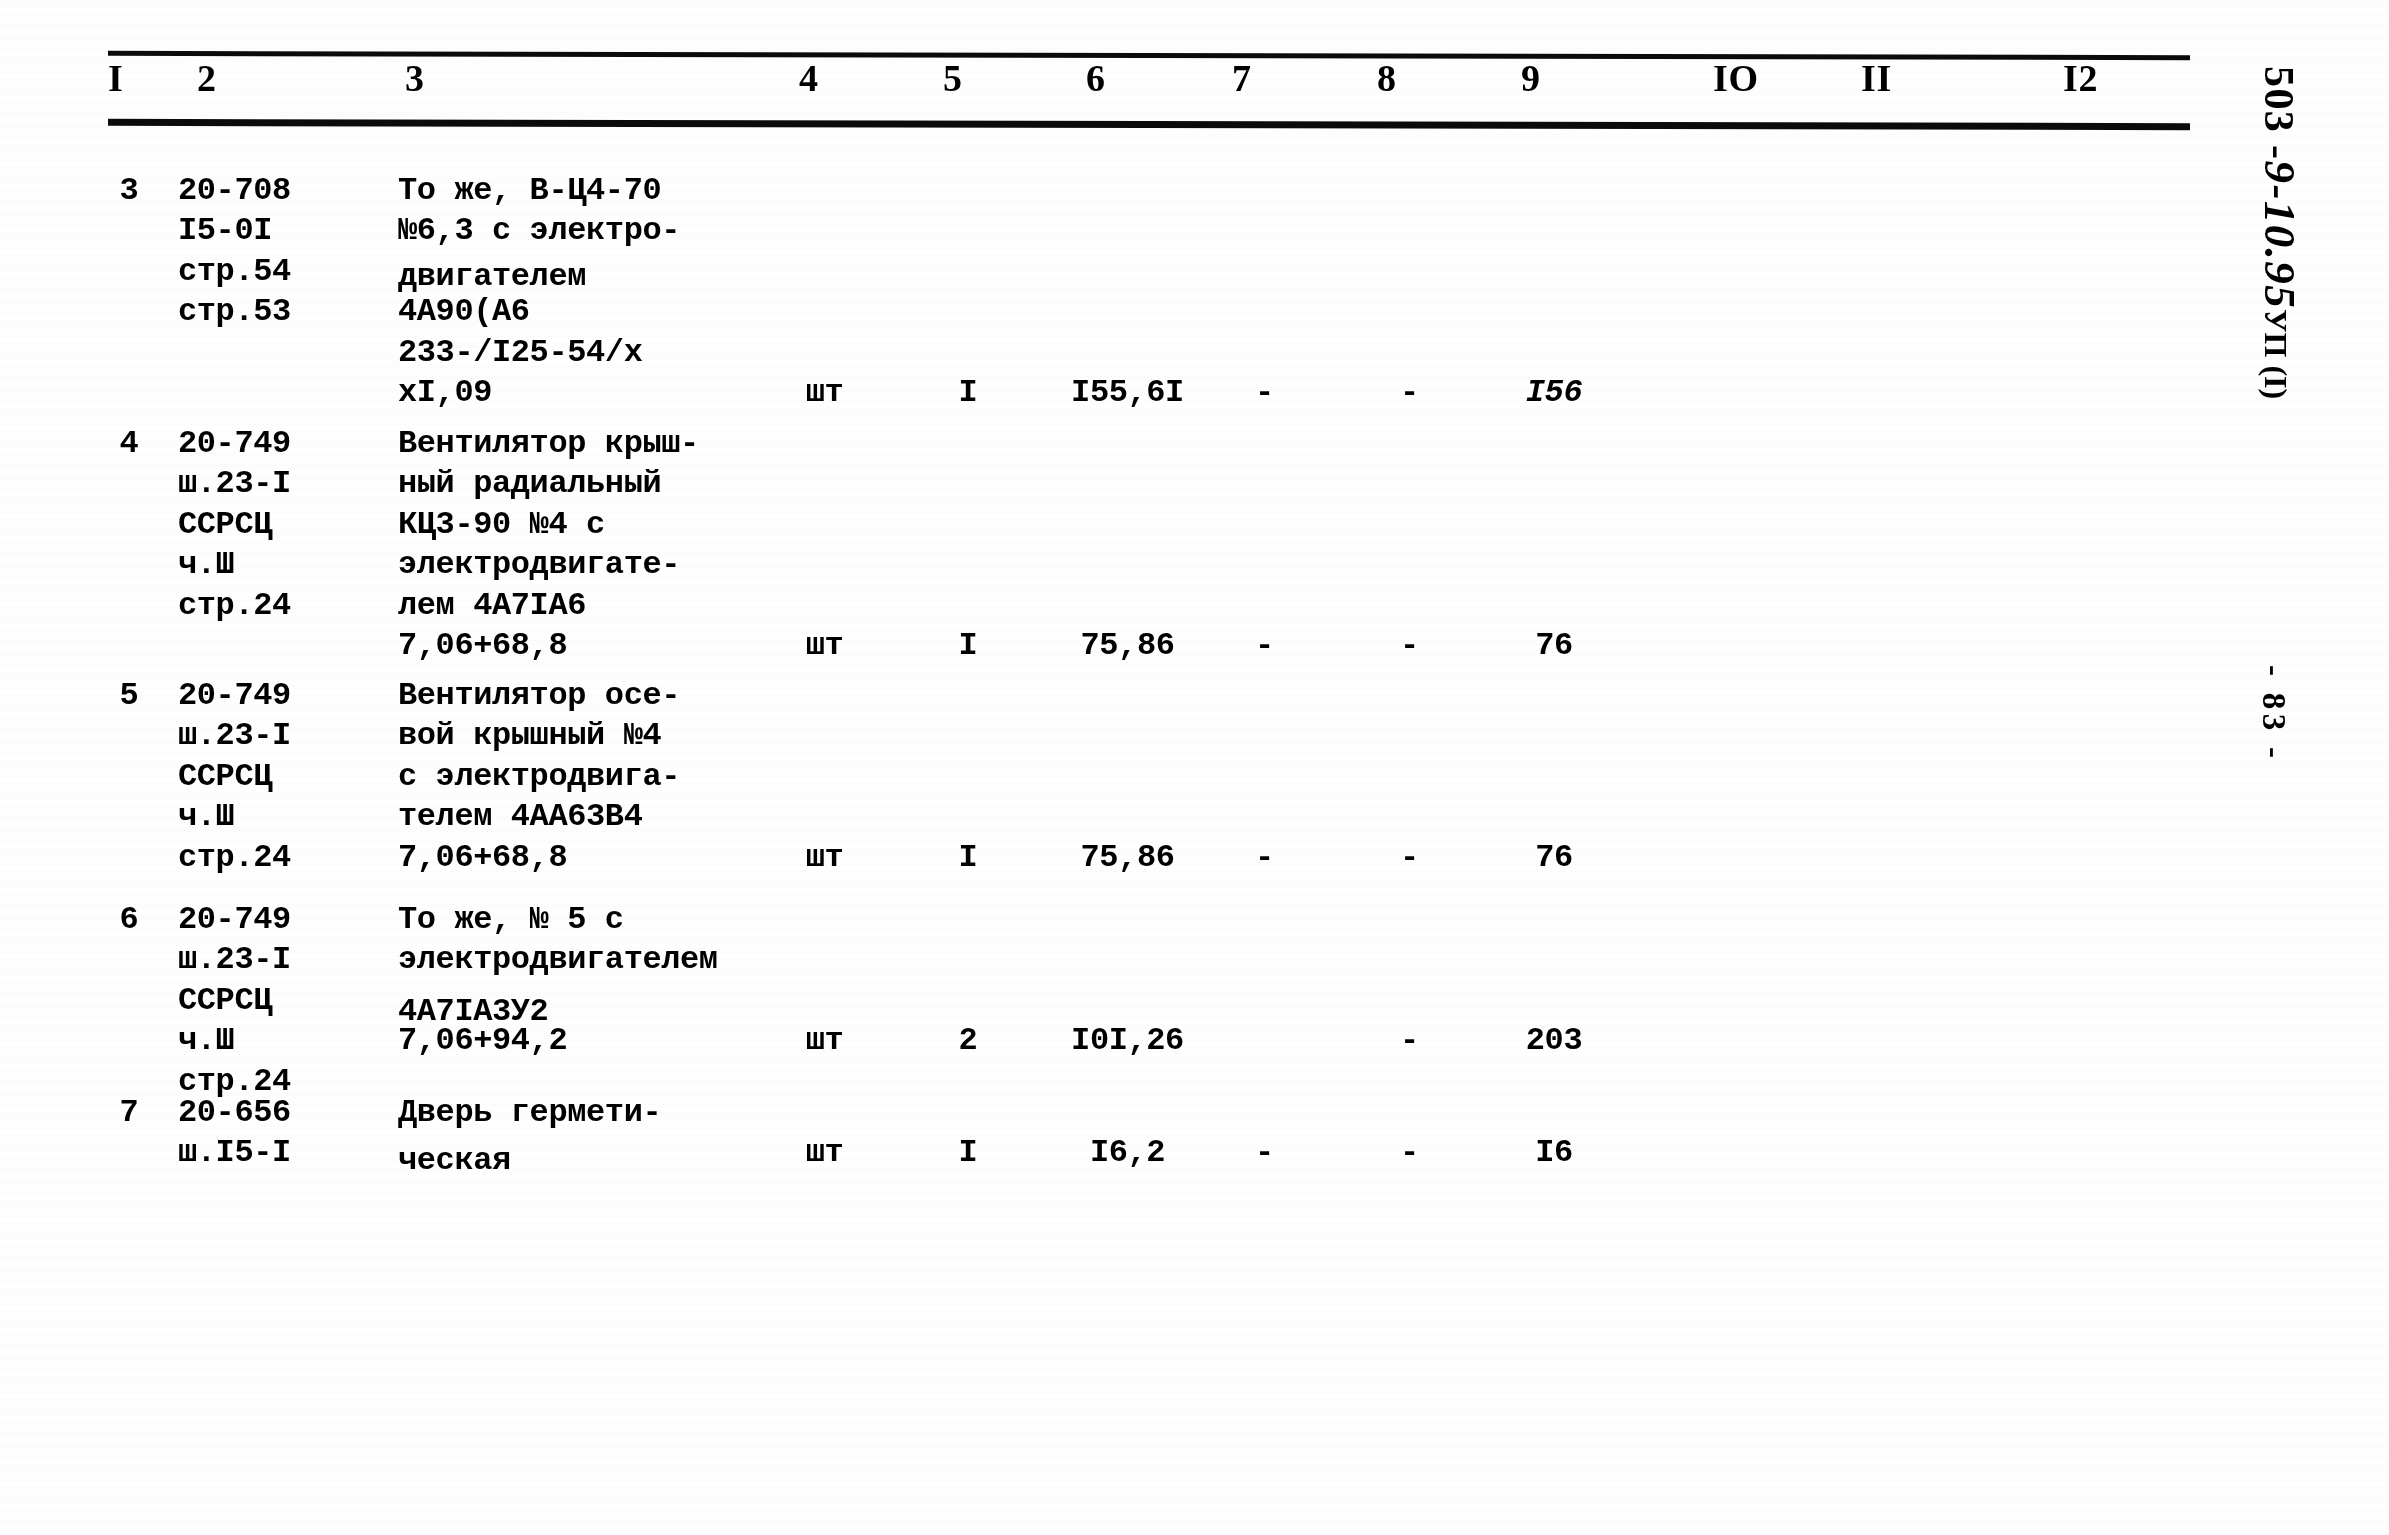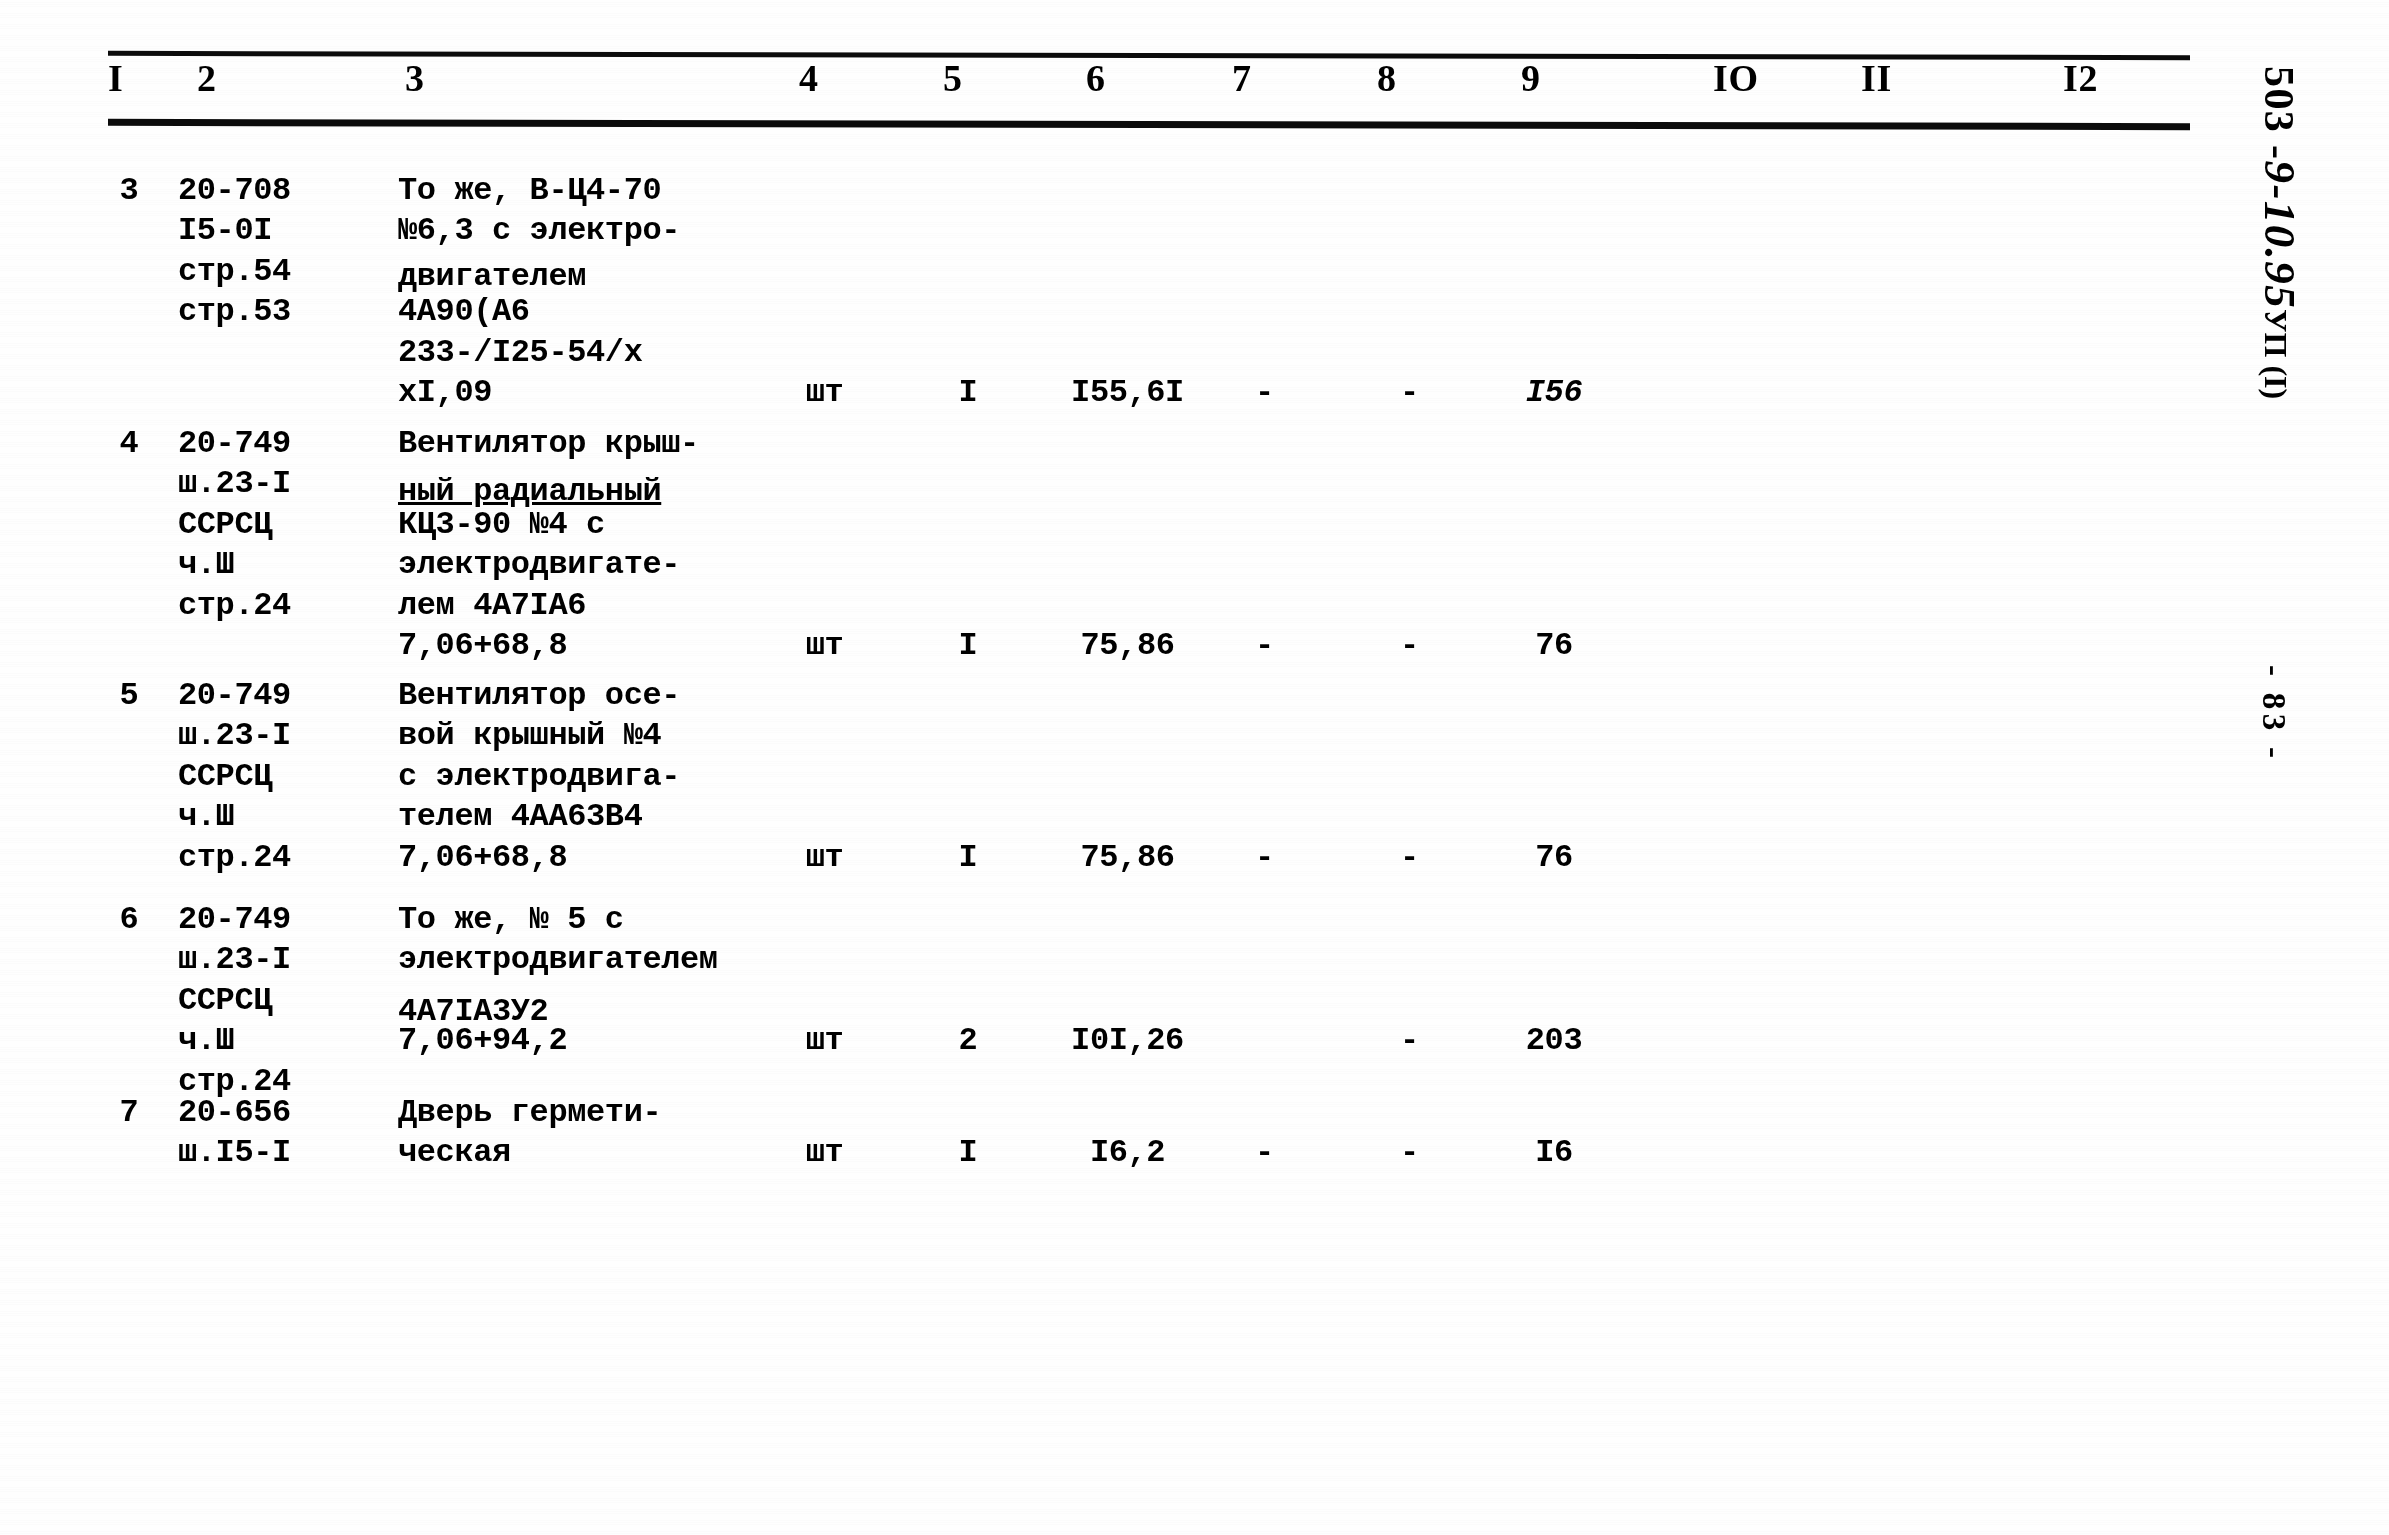--- a/index.html
+++ b/index.html
@@ -157,21 +157,21 @@
         <div class="cell c9 center" style="top: 202px; font-style: italic;">I56</div>
       </div>
       <div class="row" style="top: 424px;">
         <div class="cell c1" style="top: 0px;">4</div>
         <div class="cell c2" style="top: 0px;">20-749</div>
         <div class="cell c2" style="top: 40px;">ш.23-I</div>
         <div class="cell c2" style="top: 81px;">ССРСЦ</div>
         <div class="cell c2" style="top: 121px;">ч.Ш</div>
         <div class="cell c2" style="top: 162px;">стр.24</div>
         <div class="cell c3" style="top: 0px;">Вентилятор крыш-</div>
-        <div class="cell c3" style="top: 48px; text-decoration: underline;">ный радиальный</div>
+        <div class="cell c3" style="top: 40px;">ный радиальный</div>
         <div class="cell c3" style="top: 81px;">КЦ3-90 №4 с</div>
         <div class="cell c3" style="top: 121px;">электродвигате-</div>
         <div class="cell c3" style="top: 162px;">лем 4А7IА6</div>
         <div class="cell c3" style="top: 202px;">7,06+68,8</div>
         <div class="cell c4 center" style="top: 202px;">шт</div>
         <div class="cell c5 center" style="top: 202px;">I</div>
         <div class="cell c6 center" style="top: 202px;">75,86</div>
         <div class="cell c7 center" style="top: 202px;">-</div>
         <div class="cell c8 center" style="top: 202px;">-</div>
         <div class="cell c9 center" style="top: 202px;">76</div>
@@ -210,21 +210,21 @@
         <div class="cell c5 center" style="top: 121px;">2</div>
         <div class="cell c6 center" style="top: 121px;">I0I,26</div>
         <div class="cell c8 center" style="top: 121px;">-</div>
         <div class="cell c9 center" style="top: 121px;">203</div>
       </div>
       <div class="row" style="top: 1093px;">
         <div class="cell c1" style="top: 0px;">7</div>
         <div class="cell c2" style="top: 0px;">20-656</div>
         <div class="cell c2" style="top: 40px;">ш.I5-I</div>
         <div class="cell c3" style="top: 0px;">Дверь гермети-</div>
-        <div class="cell c3" style="top: 40px;">ческая</div>
+        <div class="cell c3" style="top: 48px;">ческая</div>
         <div class="cell c4 center" style="top: 40px;">шт</div>
         <div class="cell c5 center" style="top: 40px;">I</div>
         <div class="cell c6 center" style="top: 40px;">I6,2</div>
         <div class="cell c7 center" style="top: 40px;">-</div>
         <div class="cell c8 center" style="top: 40px;">-</div>
         <div class="cell c9 center" style="top: 40px;">I6</div>
       </div>
     </div>
 
   <div class="margin-code">

